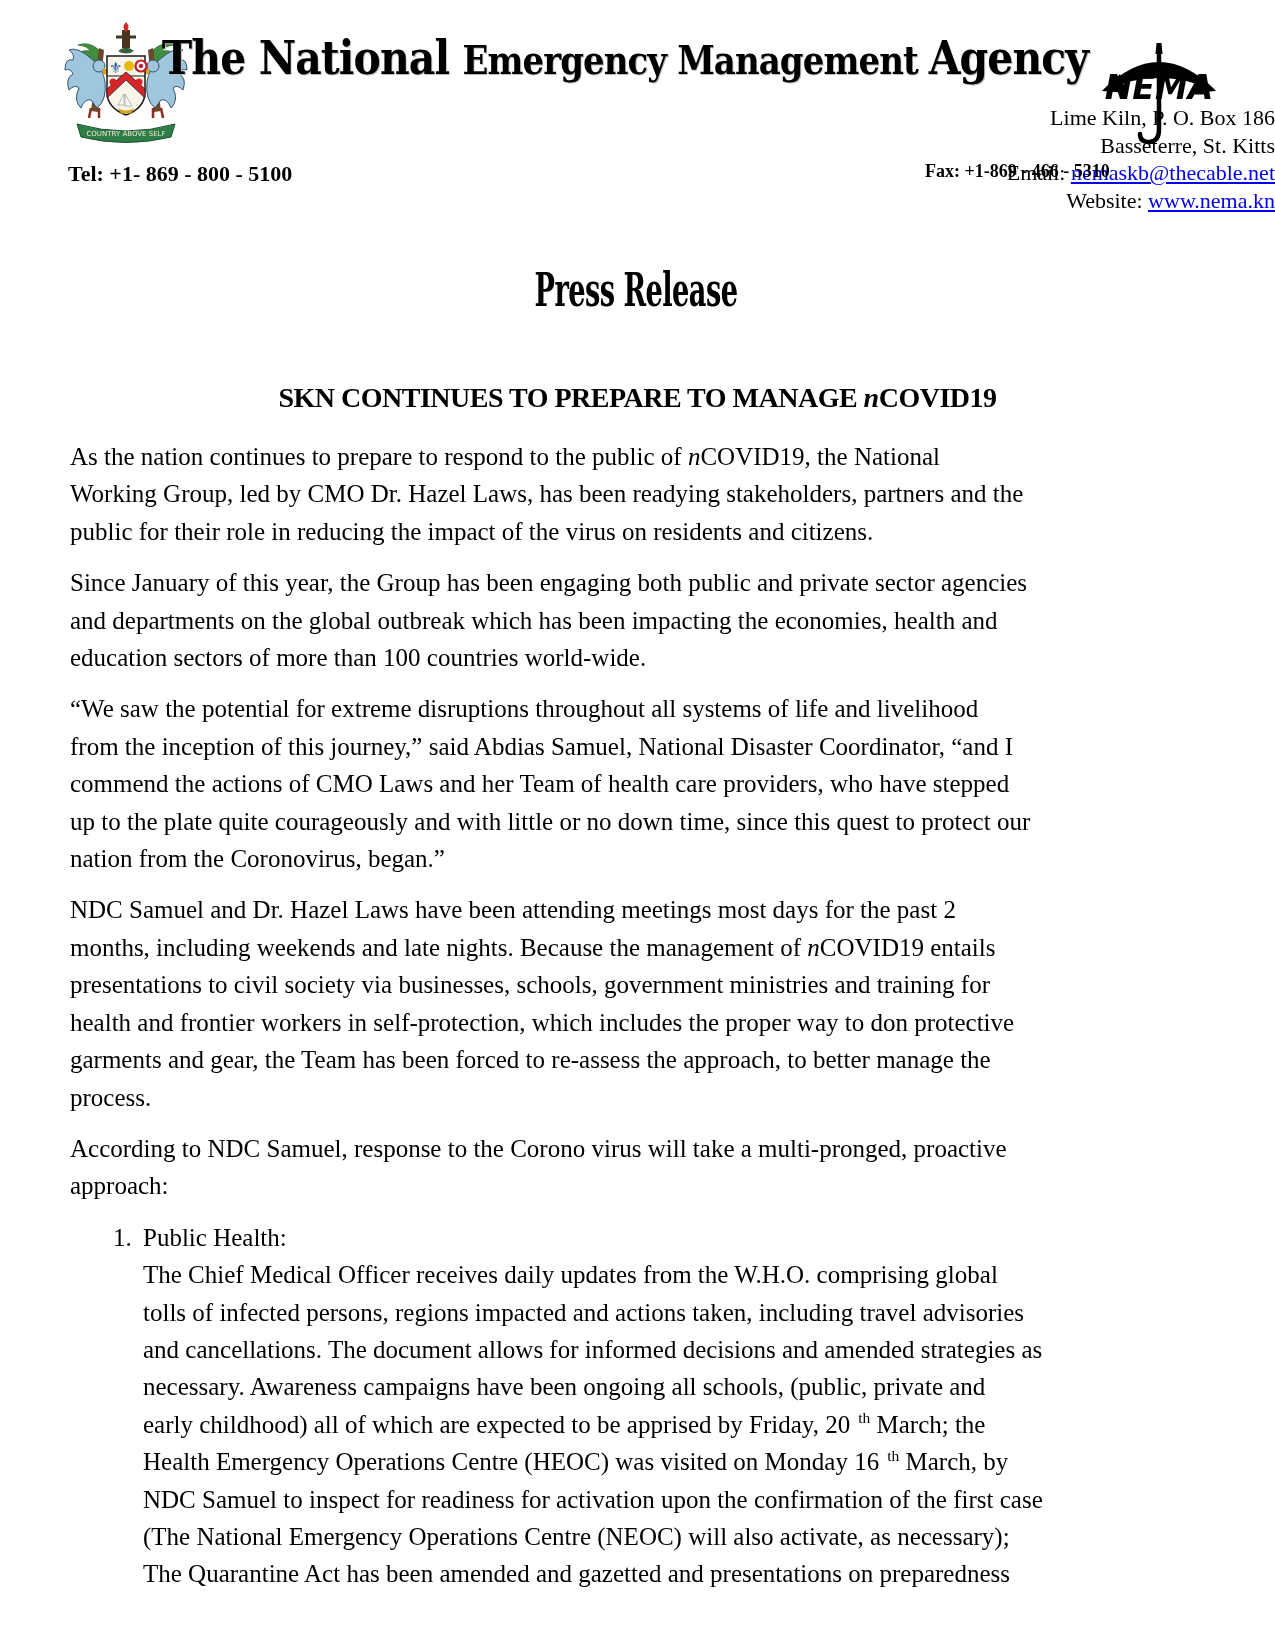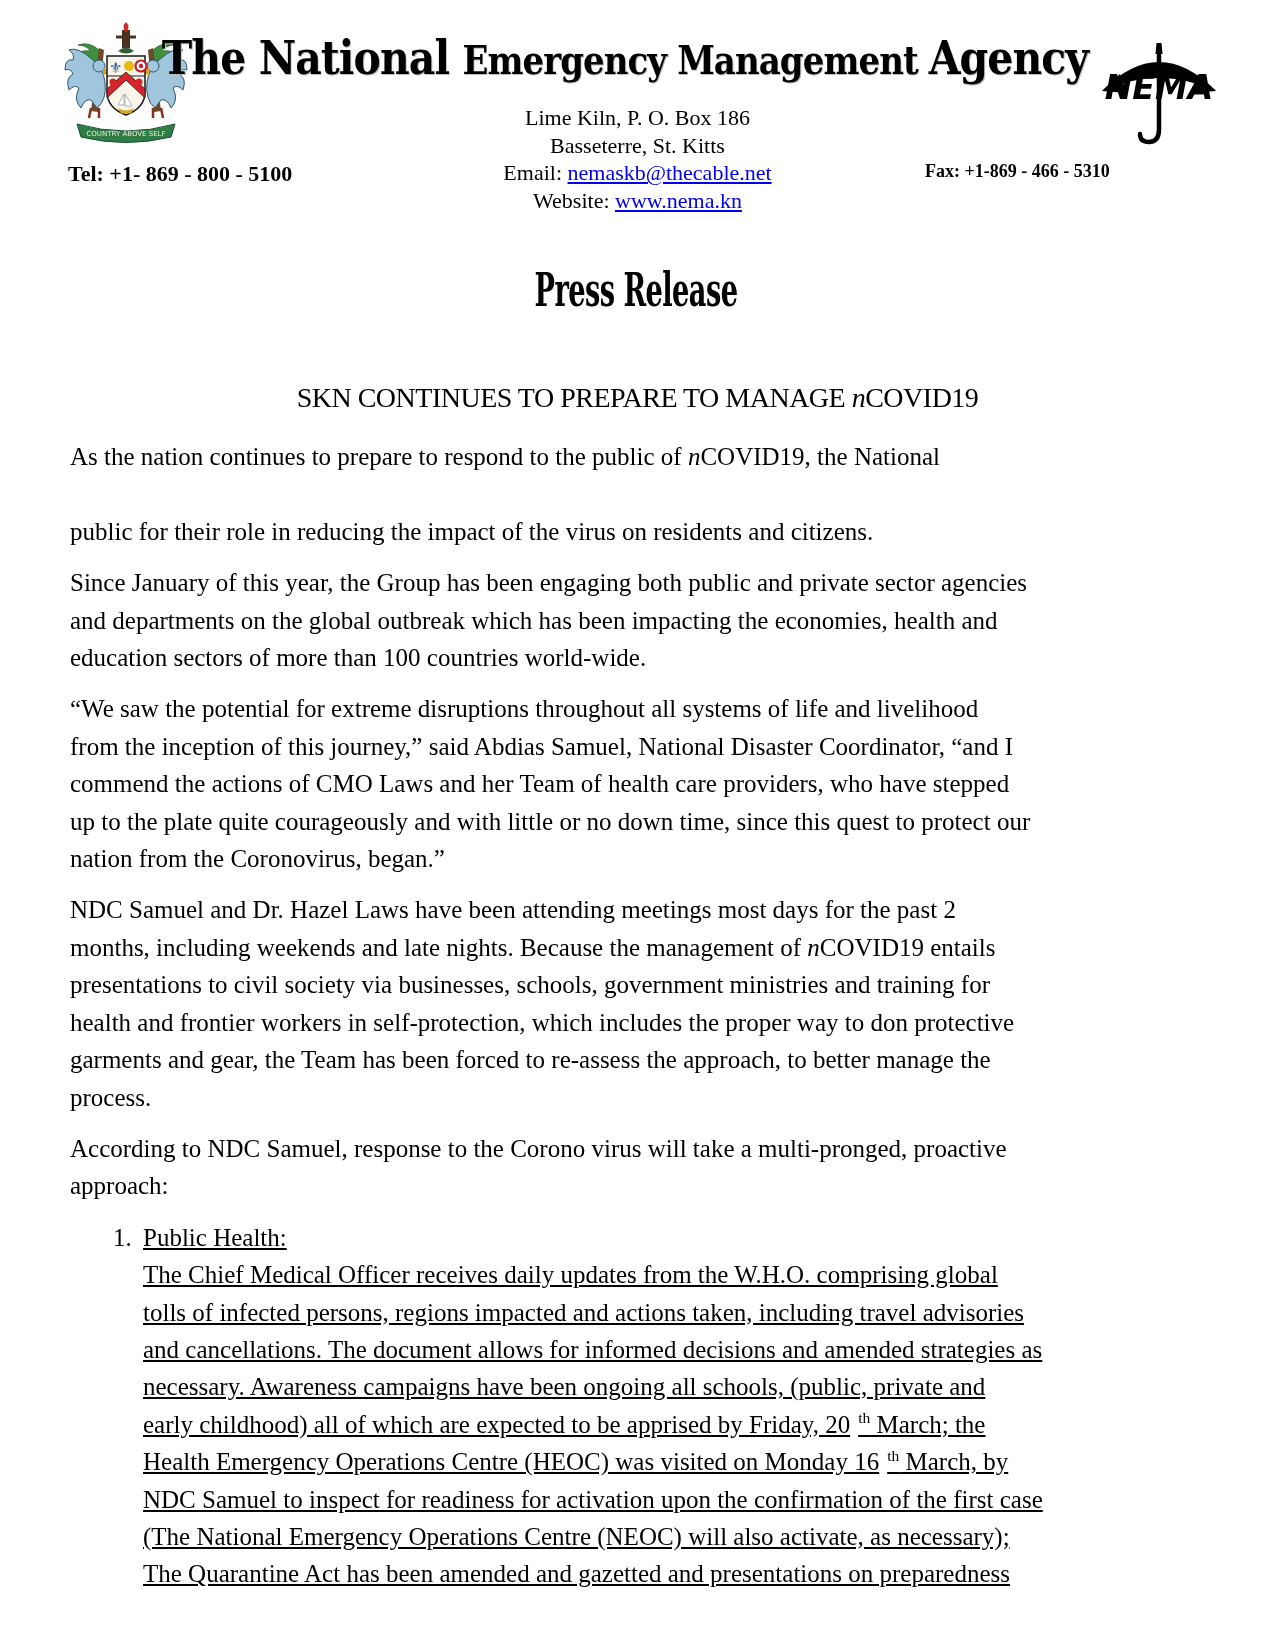--- a/index.html
+++ b/index.html
@@ -30,57 +30,57 @@
     text-shadow:1px 1px 0 #bbb;
   }
   .agency-title .t-lg { font-size:47px; }
   .agency-title .t-md { font-size:39px; }
   .nema-logo {
     position:absolute; left:1100px; top:42px;
     width:118px; height:110px;
   }
   .contact {
     position:absolute; top:104px; left:0; width:100%;
-    text-align:center;
+    text-align:right;
     font-size:22px; line-height:27.5px;
   }
   .link { color:#0000EE; text-decoration:underline; cursor:pointer; }
   .tel  { position:absolute; left:68px;  top:161px; font-weight:bold; font-size:22px; }
   .fax  { position:absolute; left:925px; top:161px; font-weight:bold; font-size:18px; }
 
   
   .press-release {
     position:absolute; left:636px; top:262px;
     transform:translateX(-50%) scaleX(0.58);
     white-space:nowrap;
     font-family:"DejaVu Serif", serif;
     font-weight:bold;
     font-size:47px;
     letter-spacing:-1px;
   }
   .headline {
     position:absolute; top:382px; left:0; width:100%;
     text-align:center;
-    font-weight:normal;
+    font-weight:bold;
     font-size:28px;
     letter-spacing:-0.5px;
   }
 
   
   .body-text {
     position:absolute; left:70px; top:438px; width:1150px;
     font-size:25px; line-height:37.4px;
   }
   .para { margin-bottom:14px; white-space:nowrap; }
   .body-text i { font-style:italic; }
   .body-text sup { font-size:0.62em; vertical-align:super; line-height:0;margin-left:8px; }
 
   .list-item { display:flex; white-space:nowrap; }
   .li-num  { flex:none; width:30px; margin-left:43px; }
-  .li-body { flex:none; white-space:nowrap;text-decoration:underline; }
+  .li-body { flex:none; white-space:nowrap; }
 </style>
 </head>
 <body>
 
 <div class="page">
 
   <svg class="coat" viewBox="0 0 126 128">
 
     <g stroke="#2e6b2e" stroke-width="0.8" fill="#3f8f3f">
       <path d="M36,30 q-10,-9 -21,-5 q10,1 12,6 q-12,-2 -16,7 q10,-2 14,2 q-6,5 -4,10 q6,-6 15,-6 z"></path>
@@ -148,21 +148,21 @@
   </div>
 
   <div class="tel">Tel: +1- 869 - 800 - 5100</div>
   <div class="fax">Fax: +1-869 - 466 - 5310</div>
 
   <div class="press-release">Press Release</div>
 
   <div class="headline"><span>SKN CONTINUES TO PREPARE TO MANAGE </span><i>n</i><span>COVID19</span></div>
 
   <div class="body-text">
-    <div class="para"><span>As the nation continues to prepare to respond to the public of </span><i>n</i><span>COVID19, the National</span><br><br><span>public for their role in reducing the impact of the virus on residents and citizens.</span></div>
+    <div class="para"><span>As the nation continues to prepare to respond to the public of </span><i>n</i><span>COVID19, the National</span><br><span>Working Group, led by CMO Dr. Hazel Laws, has been readying stakeholders, partners and the</span><br><span>public for their role in reducing the impact of the virus on residents and citizens.</span></div>
     <div class="para"><span>Since January of this year, the Group has been engaging both public and private sector agencies</span><br><span>and departments on the global outbreak which has been impacting the economies, health and</span><br><span>education sectors of more than 100 countries world-wide.</span></div>
     <div class="para"><span>“We saw the potential for extreme disruptions throughout all systems of life and livelihood</span><br><span>from the inception of this journey,” said Abdias Samuel, National Disaster Coordinator, “and I</span><br><span>commend the actions of CMO Laws and her Team of health care providers, who have stepped</span><br><span>up to the plate quite courageously and with little or no down time, since this quest to protect our</span><br><span>nation from the Coronovirus, began.”</span></div>
     <div class="para"><span>NDC Samuel and Dr. Hazel Laws have been attending meetings most days for the past 2</span><br><span>months, including weekends and late nights. Because the management of </span><i>n</i><span>COVID19 entails</span><br><span>presentations to civil society via businesses, schools, government ministries and training for</span><br><span>health and frontier workers in self-protection, which includes the proper way to don protective</span><br><span>garments and gear, the Team has been forced to re-assess the approach, to better manage the</span><br><span>process.</span></div>
     <div class="para"><span>According to NDC Samuel, response to the Corono virus will take a multi-pronged, proactive</span><br><span>approach:</span></div>
 
     <div class="list-item">
       <div class="li-num">1.</div>
       <div class="li-body"><span>Public Health:</span><br><span>The Chief Medical Officer receives daily updates from the W.H.O. comprising global</span><br><span>tolls of infected persons, regions impacted and actions taken, including travel advisories</span><br><span>and cancellations. The document allows for informed decisions and amended strategies as</span><br><span>necessary. Awareness campaigns have been ongoing all schools, (public, private and</span><br><span>early childhood) all of which are expected to be apprised by Friday, 20</span><sup>th</sup><span> March; the</span><br><span>Health Emergency Operations Centre (HEOC) was visited on Monday 16</span><sup>th</sup><span> March, by</span><br><span>NDC Samuel to inspect for readiness for activation upon the confirmation of the first case</span><br><span>(The National Emergency Operations Centre (NEOC) will also activate, as necessary);</span><br><span>The Quarantine Act has been amended and gazetted and presentations on preparedness</span></div>
     </div>
   </div>

